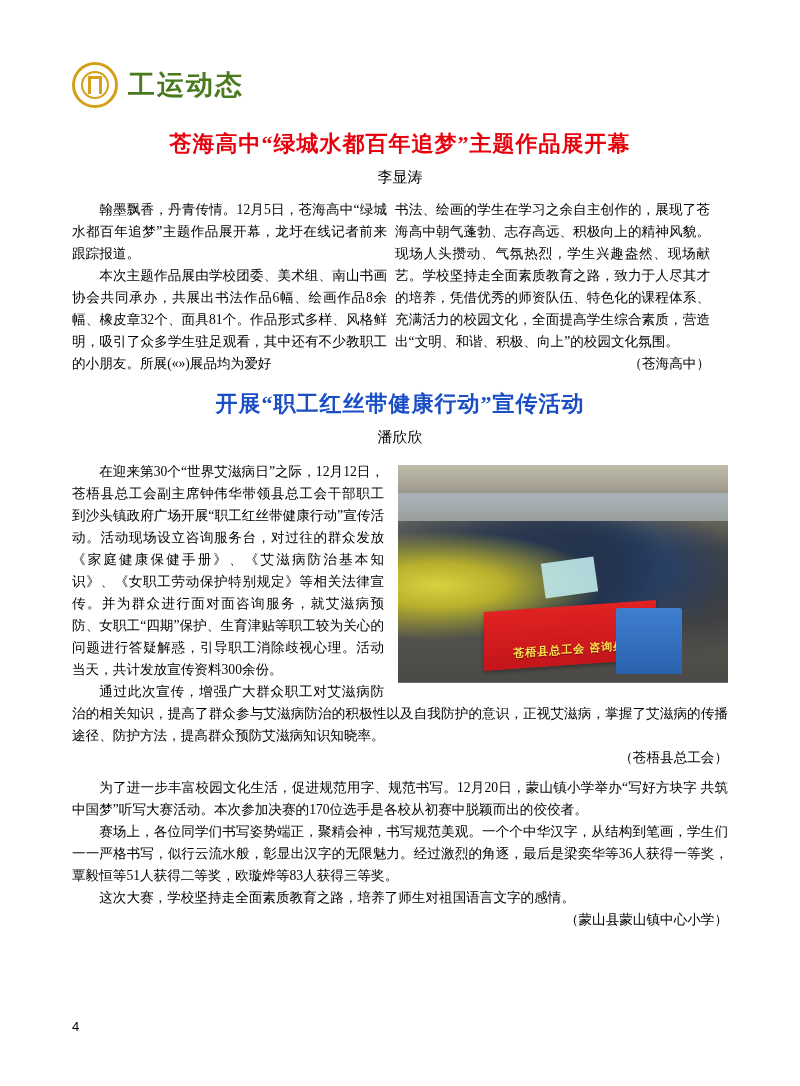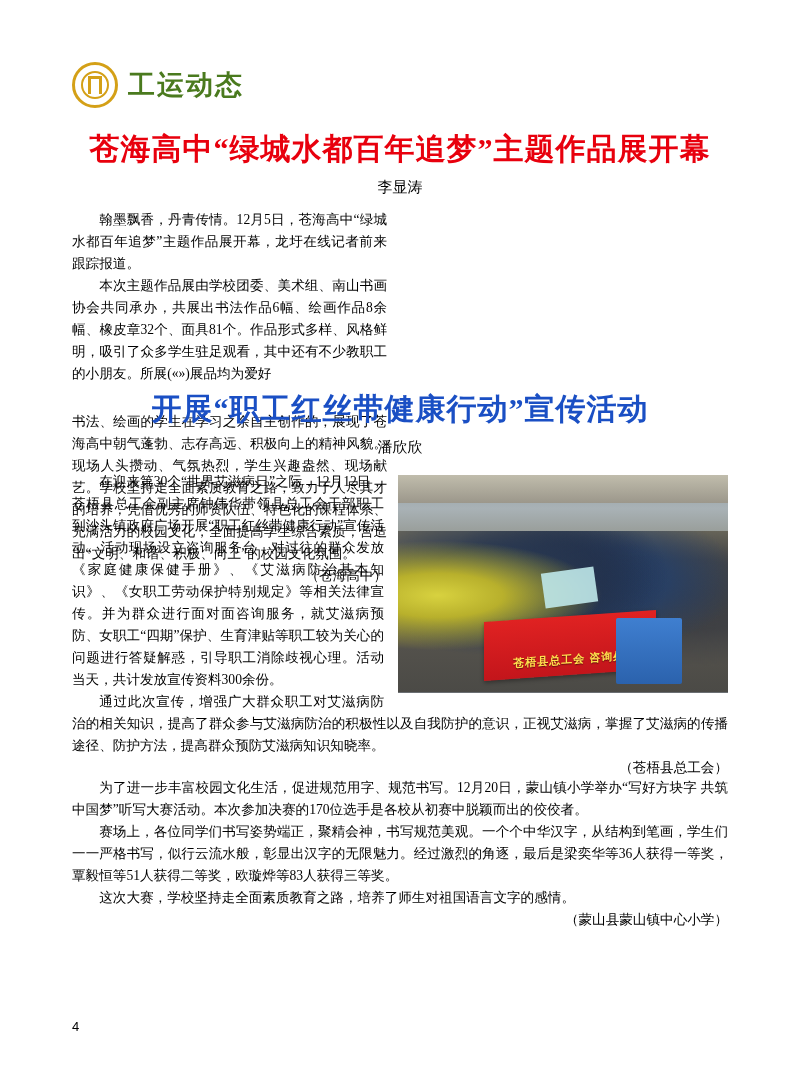--- a/index.html
+++ b/index.html
@@ -73,21 +73,21 @@
   
   .article {
     position: absolute;
     left: 72px;
     width: 656px;
   }
   .headline {
     text-align: center;
     font-family: "Liberation Serif", "DejaVu Serif", serif;
     font-weight: bold;
-    font-size: 30px;
+    font-size: 22px;
     letter-spacing: 1px;
     line-height: 1.25;
   }
   .headline.red { color: #e8000d; }
   .headline.blue { color: #1a4fc4; }
   .headline.magenta { color: #d4007f; }
 
   .byline {
     text-align: center;
     font-size: 15px;
@@ -103,23 +103,22 @@
     text-justify: inter-ideograph;
     color: #000;
   }
   .body-text p { margin: 0; }
   .indent { text-indent: 2em; }
   .right { text-align: right; }
 
   
   .two-col {
     display: flex;
-    gap: 26px;
+    gap: 8px;
     margin-top: 12px;
-    flex-direction: column;
   }
   .two-col .col { width: 315px; }
   .two-col .col p + p { margin-top: 0; }
 
   
   .photo {
     float: right;
     width: 330px;
     height: 218px;
     margin: 4px 0 6px 14px;

